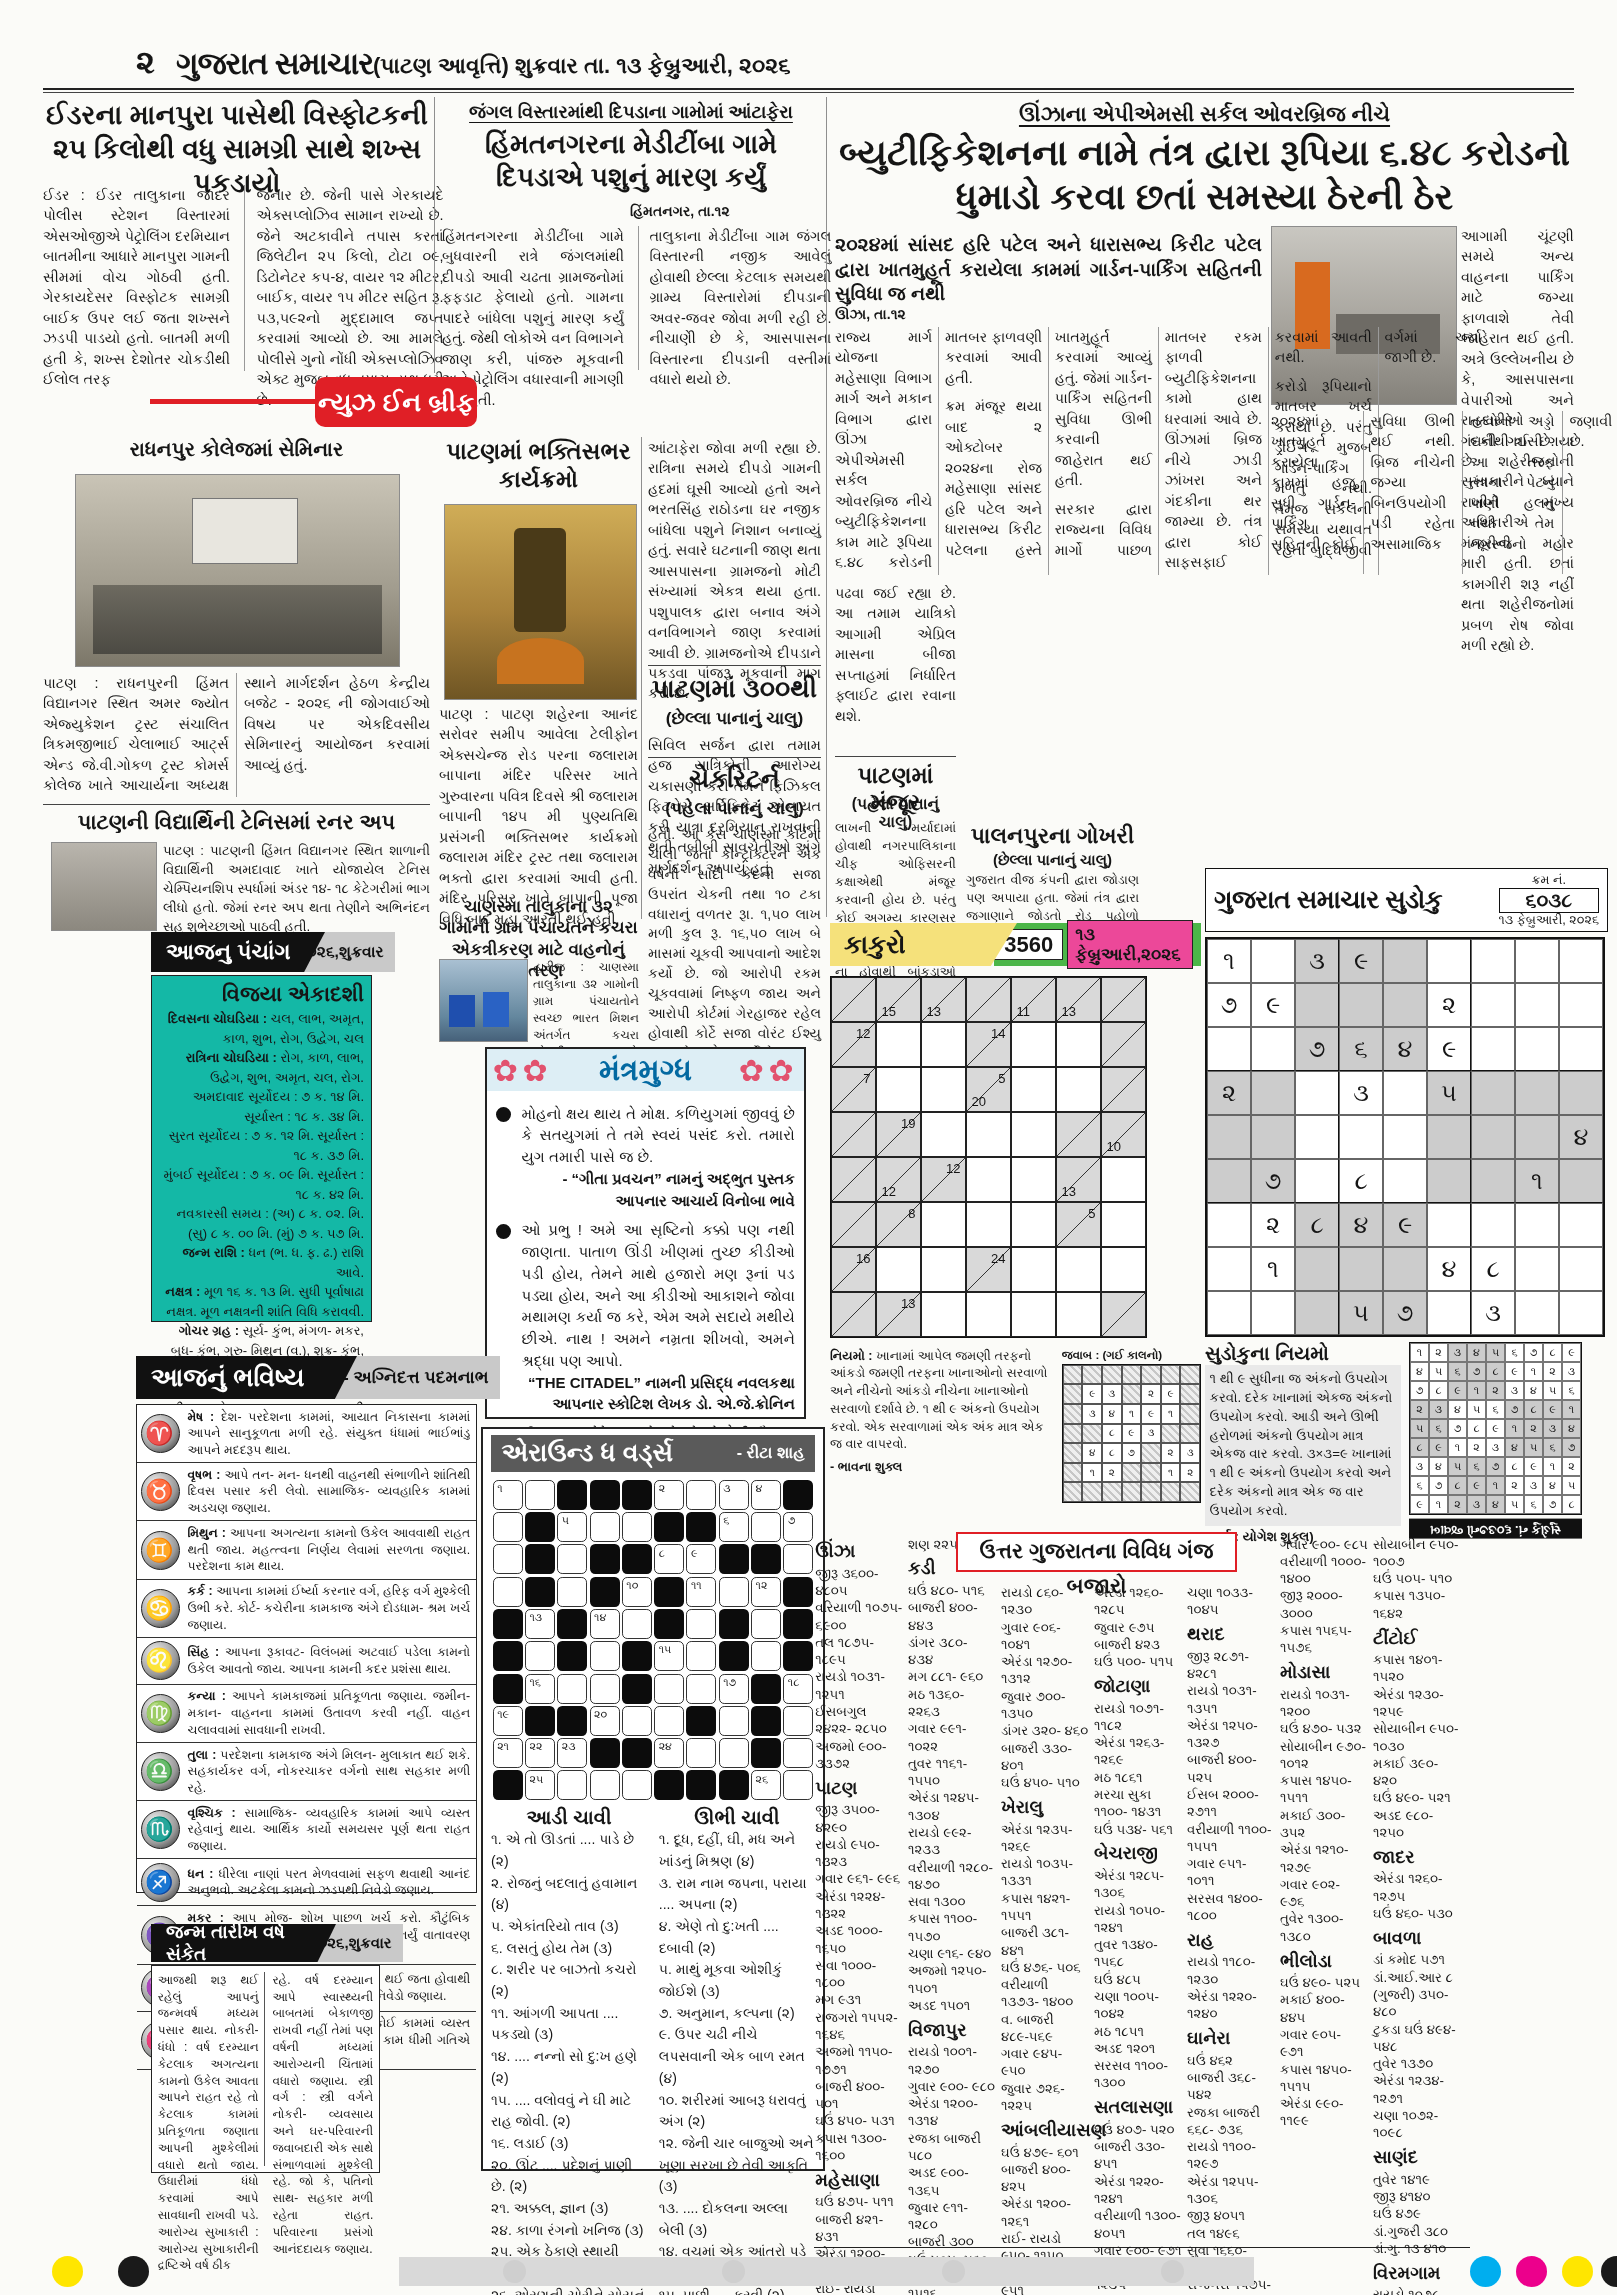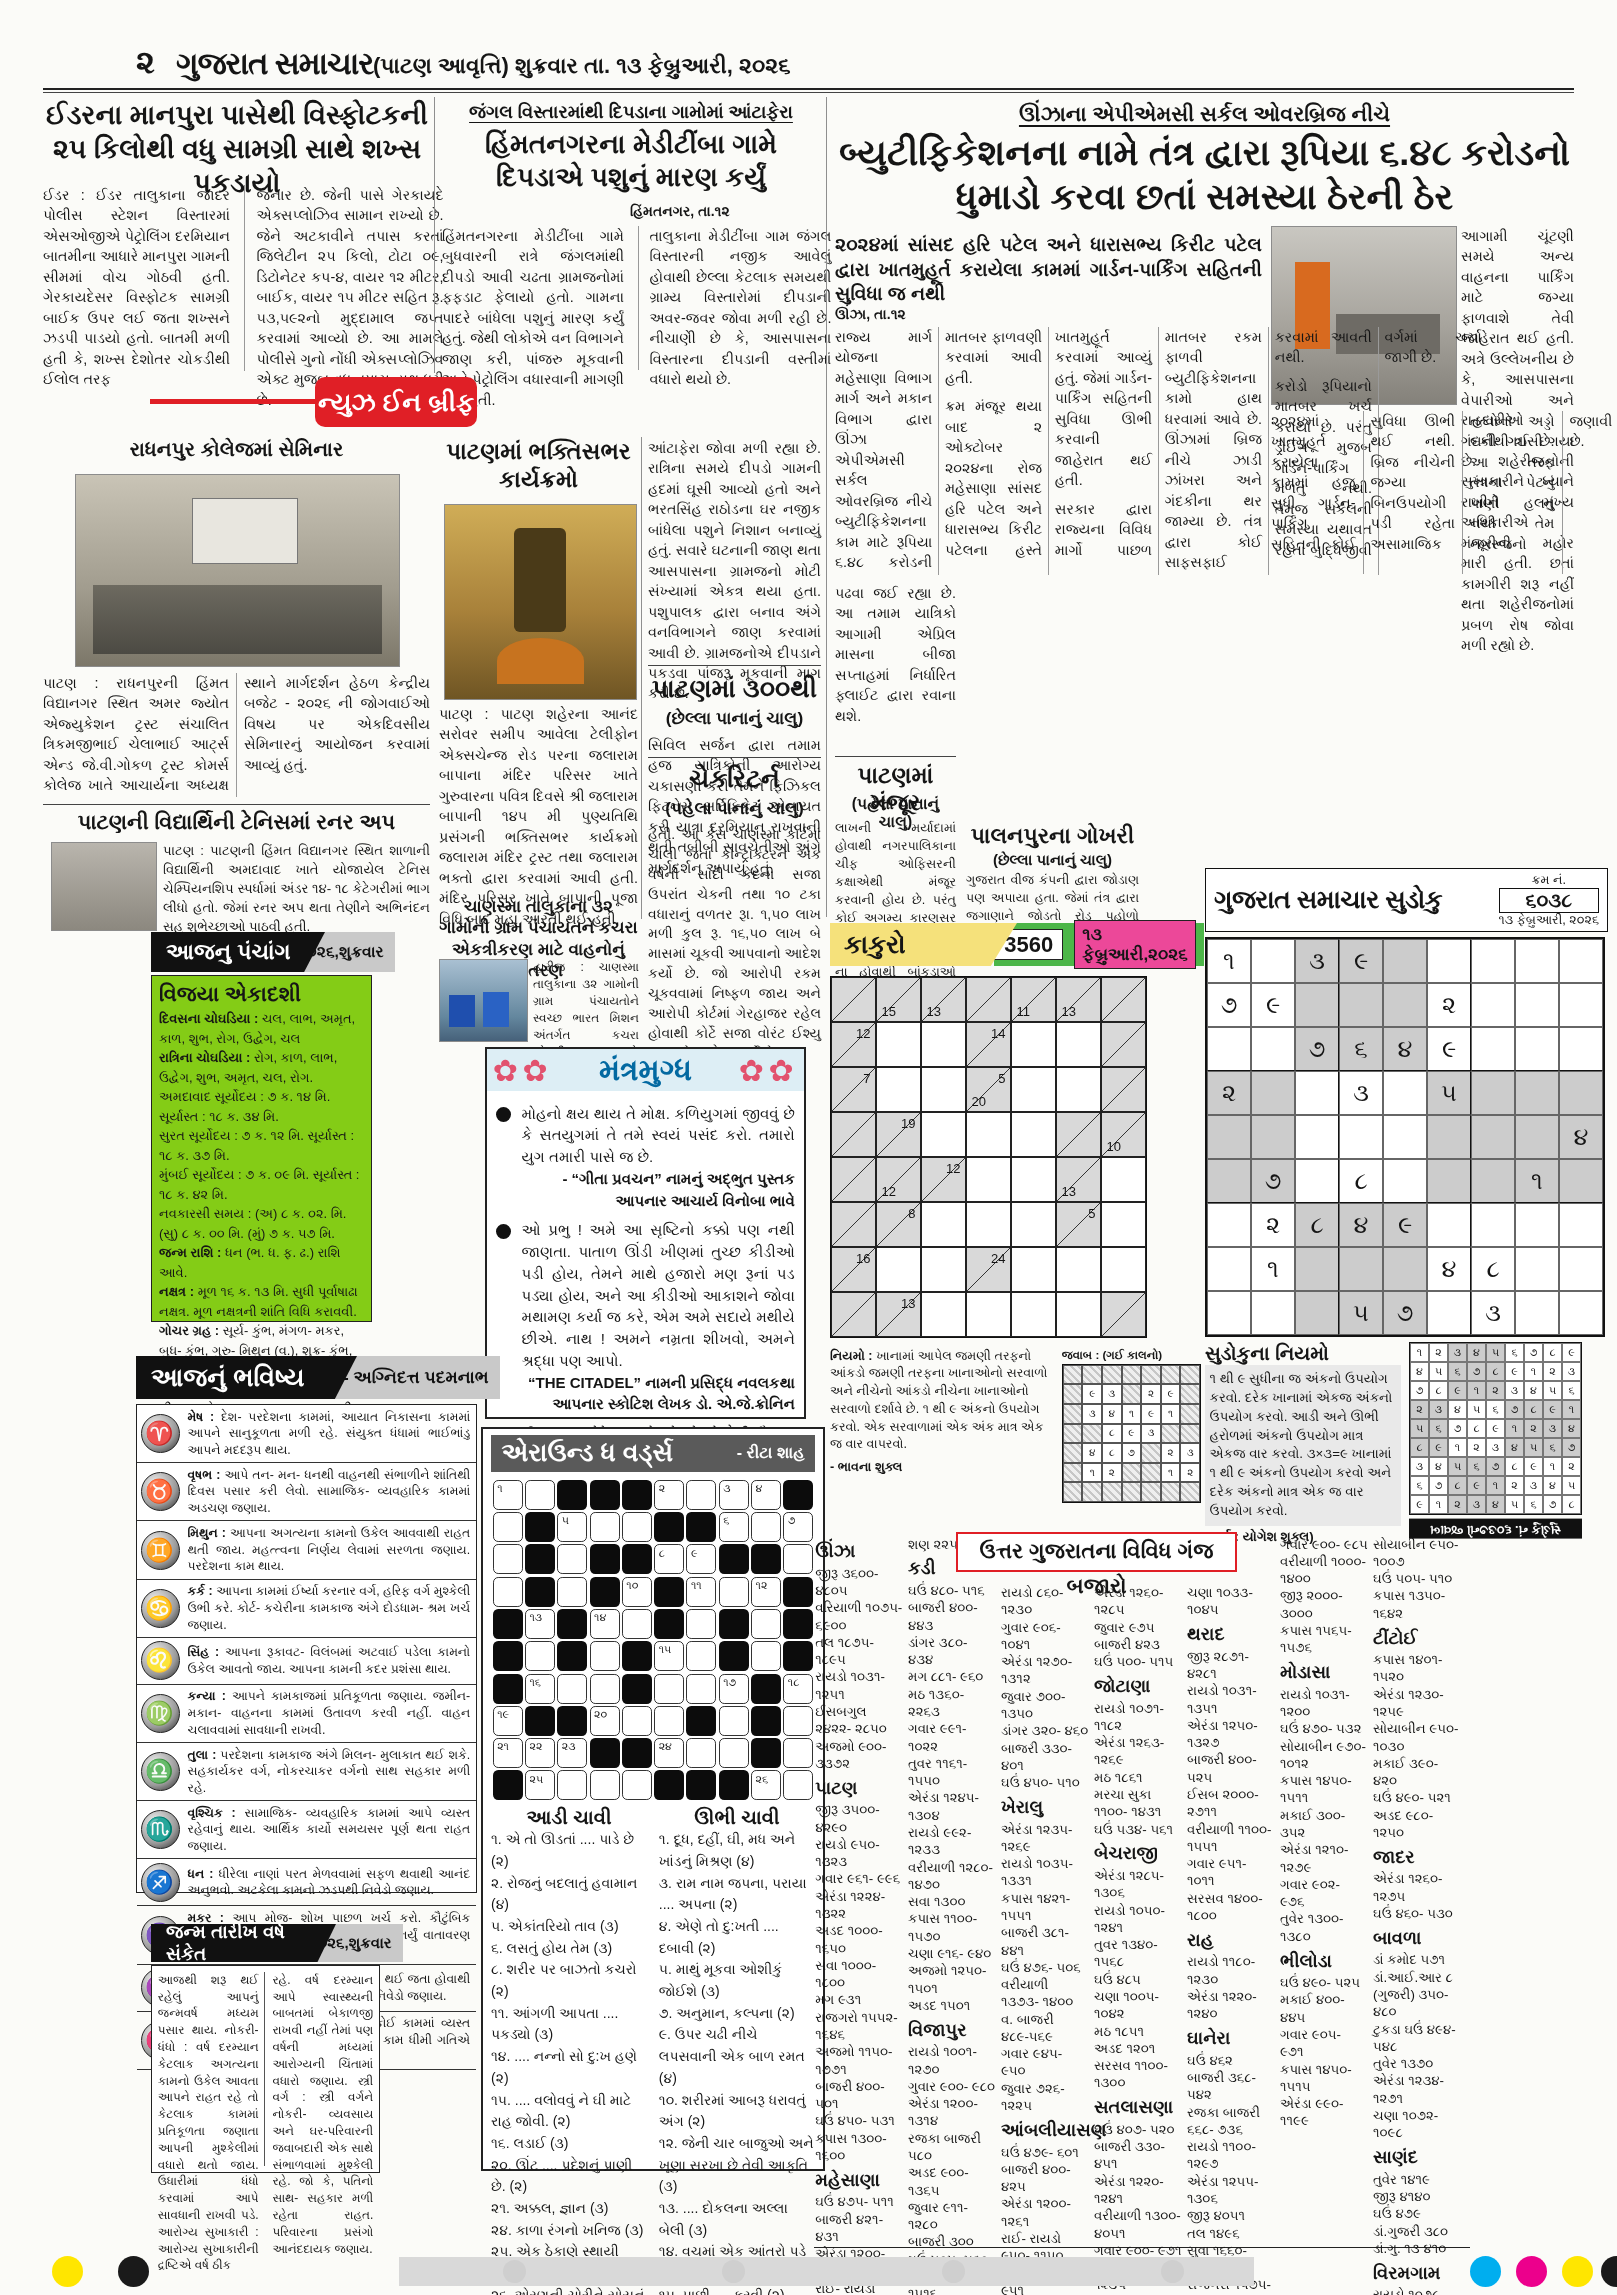--- a/index.html
+++ b/index.html
@@ -125,21 +125,21 @@
   <div class="abs ctr b" style="left:648px;top:708px;width:173px;font-size:17.3px;">(છેલ્લા પાનાનું ચાલુ)</div>
   <div class="abs body-text jc" style="left:648px;top:735px;width:173px;height:133px;">સિવિલ સર્જન દ્વારા તમામ હજ યાત્રિકોની આરોગ્ય ચકાસણી કરી તેમને ફિઝિકલ ફિટનેસ સર્ટિફિકેટ એનાયત કરી યાત્રા દરમિયાન રાખવાની થતી તબીબી સાવચેતીઓ અંગે માર્ગદર્શન અપાયું હતું.</div>
 
   <div class="abs rule-h-thin" style="left:43px;top:804px;width:387px;"></div>
   <div class="abs hl ctr b" style="left:43px;top:810px;width:387px;font-size:21px;">પાટણની વિદ્યાર્થિની ટેનિસમાં રનર અપ</div>
   <div class="abs photo" style="left:51px;top:842px;width:104px;height:87px;background:linear-gradient(180deg,#b9b5ad,#8c887f);"></div>
   <div class="abs body-text jc" style="left:163px;top:842px;width:267px;height:87px;font-size:13.3px;">પાટણ : પાટણની હિંમત વિદ્યાનગર સ્થિત શાળાની વિદ્યાર્થિની અમદાવાદ ખાતે યોજાયેલ ટેનિસ ચેમ્પિયનશિપ સ્પર્ધામાં અંડર ૧૪- ૧૮ કેટેગરીમાં ભાગ લીધો હતો. જેમાં રનર અપ થતા તેણીને અભિનંદન સહ શુભેચ્છાઓ પાઠવી હતી.</div>
 
   <div class="abs graytail" style="left:151px;top:932px;width:221px;height:40px;font-size:15.6px;">તા.૧૩/૨/૨૦૨૬,શુક્રવાર</div>
   <div class="abs blackhead" style="left:151px;top:932px;width:144px;height:40px;font-size:22px;clip-path:polygon(0 0,100% 0,88% 100%,0 100%);">આજનુ પંચાંગ</div>
-  <div class="abs" style="left:151px;top:975px;width:221px;height:347px;border:1.7px solid #222;padding:5.8px 7px;box-sizing:border-box;background:#84cc16;">
+  <div class="abs" style="left:151px;top:975px;width:221px;height:347px;border:1.7px solid #222;padding:5.8px 7px;box-sizing:border-box;background:#14b8a6;text-align:right;">
     <div class="b" style="font-size:21px;margin-bottom:3.5px;">વિજયા એકાદશી</div>
     <div>
         <div class="pch-line"><b>દિવસના ચોઘડિયા :</b> ચલ, લાભ, અમૃત, કાળ, શુભ, રોગ, ઉદ્વેગ, ચલ</div>
         <div class="pch-line"><b>રાત્રિના ચોઘડિયા :</b> રોગ, કાળ, લાભ, ઉદ્વેગ, શુભ, અમૃત, ચલ, રોગ.</div>
         <div class="pch-line">અમદાવાદ સૂર્યોદય : ૭ ક. ૧૪ મિ. સૂર્યાસ્ત : ૧૮ ક. ૩૪ મિ.</div>
         <div class="pch-line">સુરત સૂર્યોદય : ૭ ક. ૧૨ મિ. સૂર્યાસ્ત : ૧૮ ક. ૩૭ મિ.</div>
         <div class="pch-line">મુંબઈ સૂર્યોદય : ૭ ક. ૦૯ મિ. સૂર્યાસ્ત : ૧૮ ક. ૪૨ મિ.</div>
         <div class="pch-line">નવકારસી સમય : (અ) ૮ ક. ૦૨. મિ. (સુ) ૮ ક. ૦૦ મિ. (મું) ૭ ક. ૫૭ મિ.</div>
         <div class="pch-line"><b>જન્મ રાશિ :</b> ધન (ભ. ધ. ફ. ઢ.) રાશિ આવે.</div>
         <div class="pch-line"><b>નક્ષત્ર :</b> મૂળ ૧૬ ક. ૧૩ મિ. સુધી પૂર્વાષાઢા નક્ષત્ર. મૂળ નક્ષત્રની શાંતિ વિધિ કરાવવી.</div>
@@ -452,21 +452,21 @@
             <div class="clue">૧૫. પાછી .... કરવી (૨)</div>
           </div>
       </div>
     </div>
 
   </div>
 
   <div class="abs" style="left:830px;top:923px;width:371px;height:602px;">
     <div style="display:flex;height:43px;">
       <div style="flex:0 0 173px;background:#f5e17b;display:flex;align-items:center;padding-left:14px;font-size:25.4px;font-weight:bold;clip-path:polygon(0 0,100% 0,86% 100%,0 100%);">કાકુરો</div>
-      <div style="flex:1;background:#4cb648;display:flex;align-items:center;justify-content:flex-end;gap:11px;padding-right:8px;margin-left:-23px;">
+      <div style="flex:1;background:#4cb648;display:flex;align-items:center;justify-content:flex-end;gap:4px;padding-right:8px;margin-left:-23px;">
         <span class="b" style="background:#fff;border:1.2px solid #222;padding:1.2px 9.2px;font-size:22px;">3560</span>
         <span class="b" style="background:#ec4899;border:1.2px solid #222;padding:3.5px 7px;font-size:17px;">૧૩ ફેબ્રુઆરી,૨૦૨૬</span>
       </div>
     </div>
     <div class="kk-grid" style="margin-top:10.4px;border:1.7px solid #111;width:max-content;">
         <div class="kk-cell kk-c"></div>
         <div class="kk-cell kk-c">
 
     <span class="kk-d">15</span>
         </div>

